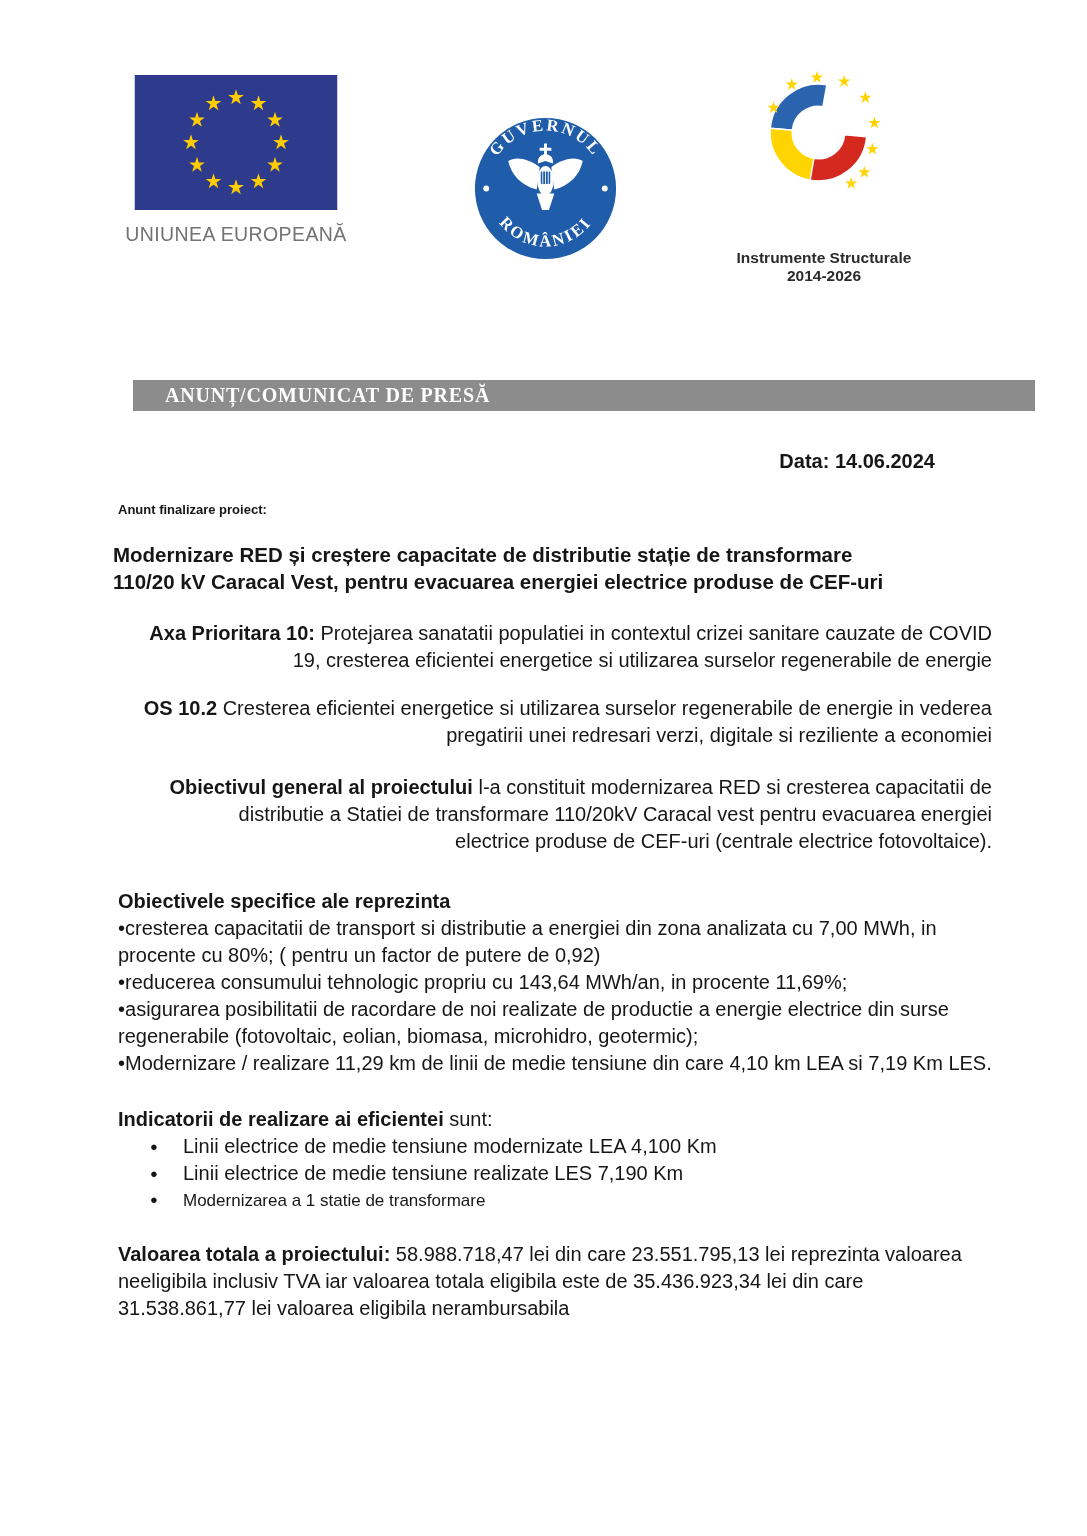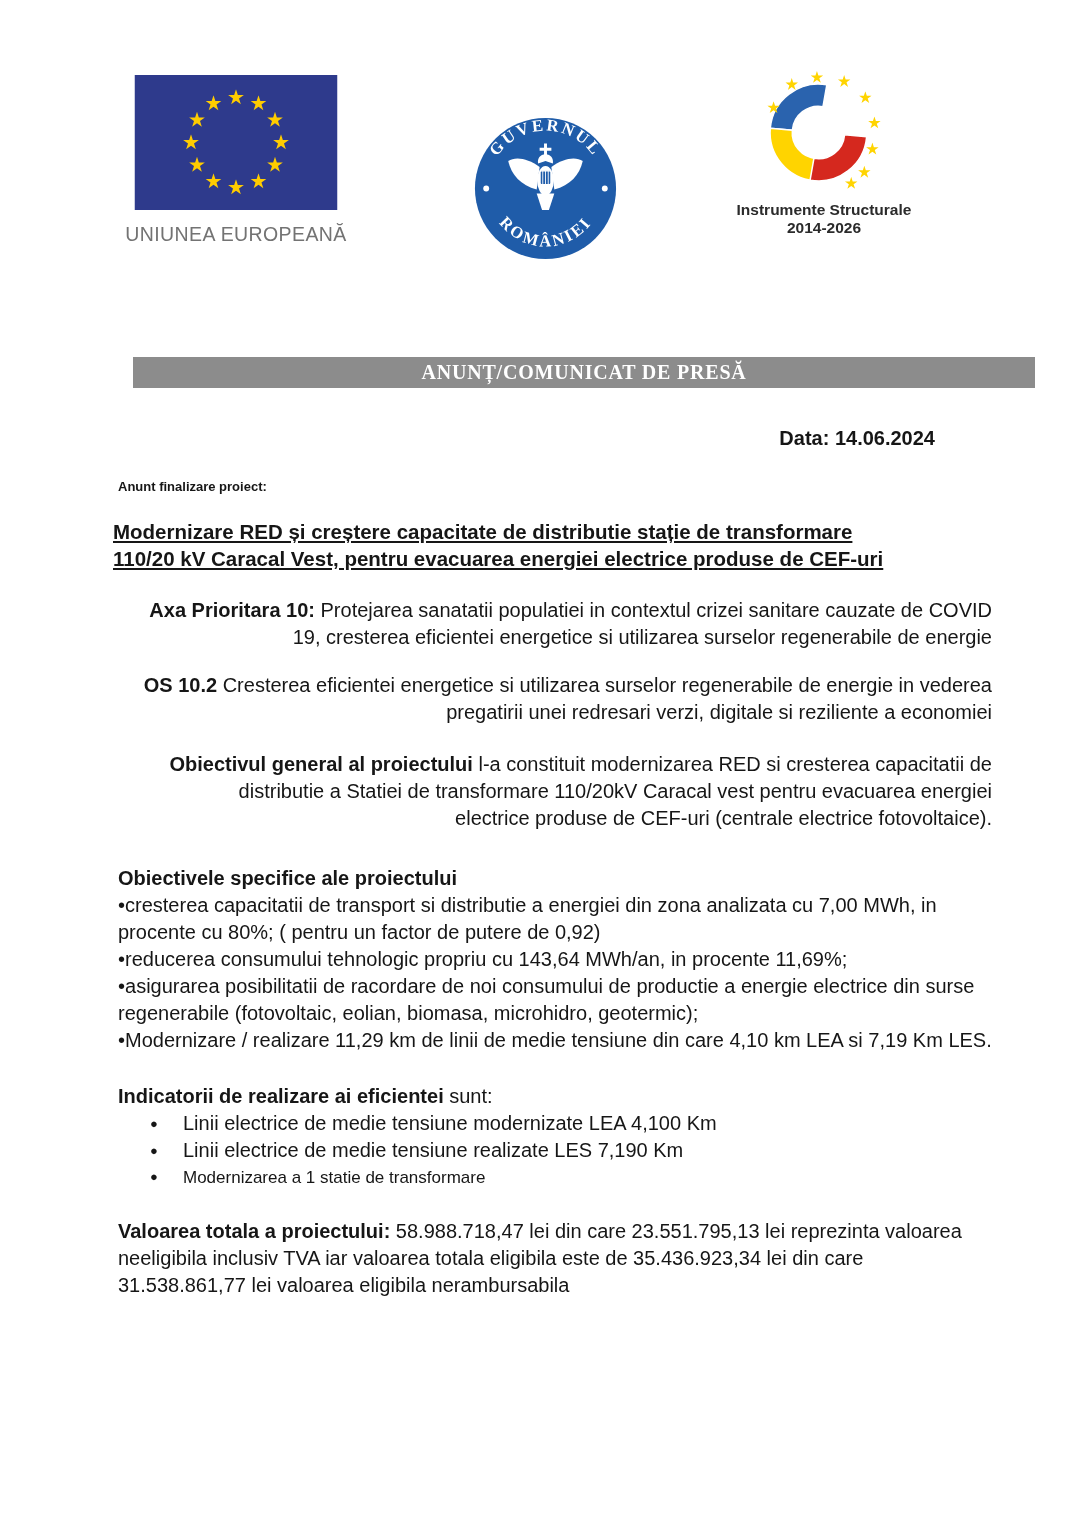--- a/index.html
+++ b/index.html
@@ -22,62 +22,61 @@
   .logo-block{display:flex;flex-direction:column;align-items:center;}
   .eu-block{margin-top:5px;width:206px;}
   .eu-label{
     margin-top:13px;
     font-size:19.5px;
     letter-spacing:.4px;
     color:#737373;
     white-space:nowrap;
   }
   .gov-block{margin-top:45px;margin-left:26px;}
-  .is-block{margin-top:0;width:196px;}
+  .is-block{margin-top:0;width:196px;gap:48px;}
   .is-label{
     margin-top:10px;
     text-align:center;
     font-weight:bold;
     font-size:15.5px;
     color:#2b2b2b;
     line-height:18px;
   }
   
   .banner{
     margin:95px 52px 0 133px;
     height:31px;
     background:#8c8c8c;
-    text-align:center;
     line-height:31px;
     font-family:"Liberation Serif",serif;
     font-weight:bold;
     font-size:20px;
     letter-spacing:.8px;
     color:#ffffff;
+    padding-left:32px;
   }
   
   .date-line{
     margin-top:39px;
     padding-right:152px;
     text-align:right;
     font-size:20px;
     font-weight:bold;
   }
   .intro{
     margin:29px 95px 0 118px;
     font-weight:bold;
     font-size:13px;
   }
   .doc-title{
     margin:24px 90px 0 113px;
     font-weight:bold;
     font-size:20.5px;
     line-height:27px;
     white-space:pre-line;
-    text-decoration:underline;
   }
   .para{
     margin:25px 95px 0 120px;
     font-size:20px;
     line-height:27px;
     padding-left:78px;
     text-indent:-78px;
     text-align:right;
   }
   .block{
@@ -206,24 +205,24 @@
   <div class="doc-title">Modernizare RED și creștere capacitate de distributie stație de transformare
 110/20 kV Caracal Vest, pentru evacuarea energiei electrice produse de CEF-uri</div>
 
   <p class="para"><b>Axa Prioritara 10:</b><span> Protejarea sanatatii populatiei in contextul crizei sanitare cauzate de COVID 19, cresterea eficientei energetice si utilizarea surselor regenerabile de energie</span></p>
 
   <p class="para" style="margin-top:21px"><b>OS 10.2</b><span> Cresterea eficientei energetice si utilizarea surselor regenerabile de energie in vederea pregatirii unei redresari verzi, digitale si reziliente a economiei</span></p>
 
   <p class="para"><b>Obiectivul general al proiectului</b><span> l-a constituit modernizarea RED si cresterea capacitatii de distributie a Statiei de transformare 110/20kV Caracal vest pentru evacuarea energiei electrice produse de CEF-uri (centrale electrice fotovoltaice).</span></p>
 
   <div class="block">
-    <p class="hd">Obiectivele specifice ale proiectului</p>
+    <p class="hd">Obiectivele specifice ale reprezinta</p>
     <p class="bullet">cresterea capacitatii de transport si distributie a energiei din zona analizata cu 7,00 MWh, in procente cu 80%; ( pentru un factor de putere de 0,92)</p>
     <p class="bullet">reducerea consumului tehnologic propriu cu 143,64 MWh/an, in procente 11,69%;</p>
-    <p class="bullet">asigurarea posibilitatii de racordare de noi consumului de productie a energie electrice din surse regenerabile (fotovoltaic, eolian, biomasa, microhidro, geotermic);</p>
+    <p class="bullet">asigurarea posibilitatii de racordare de noi realizate de productie a energie electrice din surse regenerabile (fotovoltaic, eolian, biomasa, microhidro, geotermic);</p>
     <p class="bullet">Modernizare / realizare 11,29 km de linii de medie tensiune din care 4,10 km LEA si 7,19 Km LES.</p>
   </div>
 
   <div class="block" style="margin-top:29px">
     <p><b>Indicatorii de realizare ai eficientei</b><span> sunt:</span></p>
     <div class="ind-list">
       <div class="li">
           <span class="dot">●</span>
           <span>Linii electrice de medie tensiune modernizate LEA 4,100 Km</span>
         </div>

